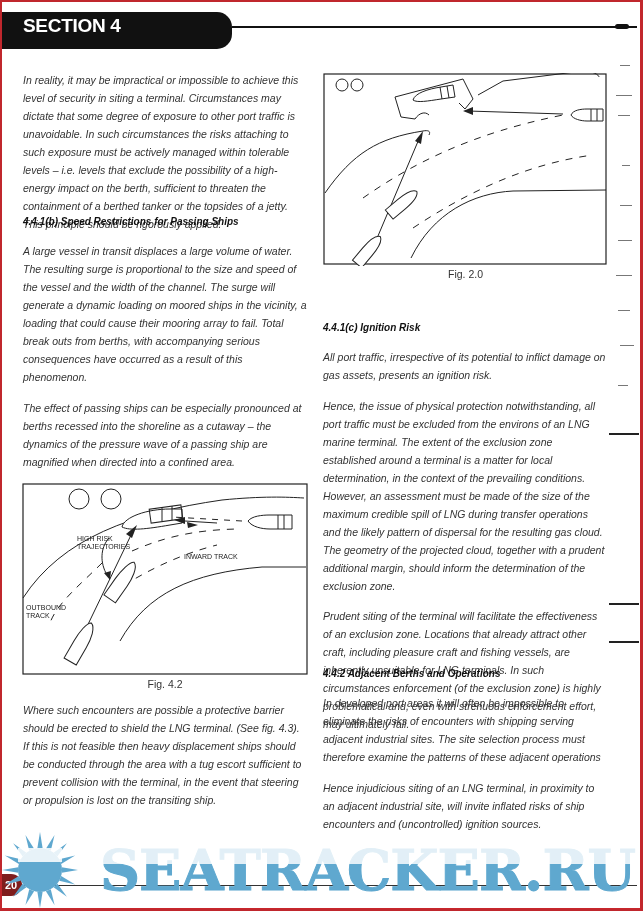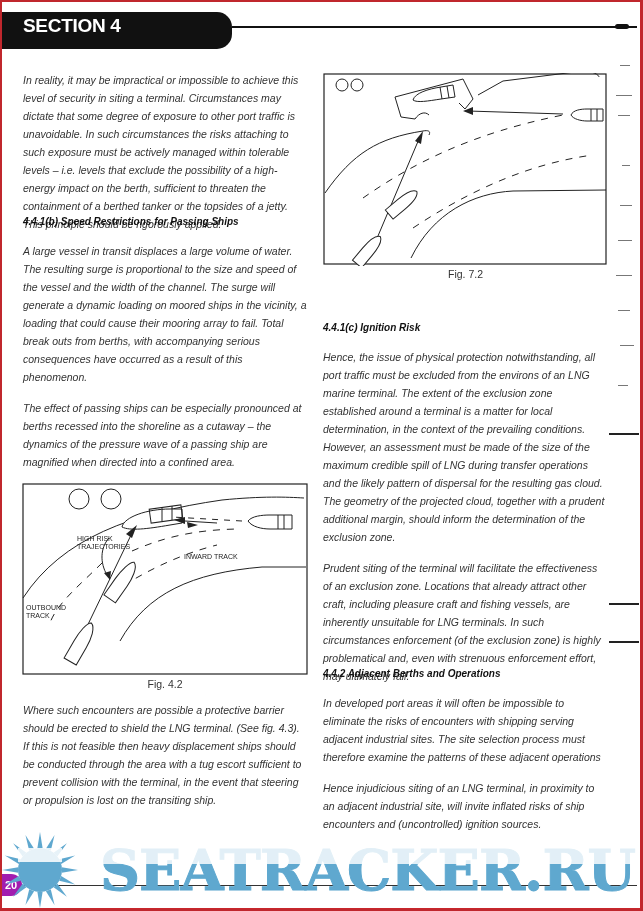--- a/index.html
+++ b/index.html
@@ -14,21 +14,21 @@
   .col p { margin:0 0 12.6px 0; }
   .left-col { left:23px; width:285px; }
   .right-col { left:323px; width:283px;margin-top:11px; }
   h2 { font-size:10px; font-weight:bold; margin:0; color:#111; letter-spacing:0; }
   .fig-caption { position:absolute; font-size:10.5px; color:#333; text-align:center; }
   svg.fig { position:absolute; }
   .fig text { font-family:"Liberation Sans", sans-serif; font-size:7px; fill:#222; }
   .scan-marks { position:absolute; left:606px; top:55px; width:30px; height:370px; }
   .scan-line { position:absolute; height:1px; background:#777; }
   .right-rule { position:absolute; right:4px; height:2px; background:#222; width:30px; }
-  .page-num { position:absolute; left:0; top:874px; width:22px; height:22px; background:#a21caf; border-radius:0 11px 11px 0; color:#fff; font-weight:bold; font-size:11px; line-height:22px; text-align:center; }
+  .page-num { position:absolute; left:0; top:874px; width:22px; height:22px; background:#7f1d1d; border-radius:0 11px 11px 0; color:#fff; font-weight:bold; font-size:11px; line-height:22px; text-align:center; }
   .footer-rule { position:absolute; left:22px; top:885px; width:615px; height:1px; background:#333; }
   .watermark { position:absolute; left:0; top:830px; width:643px; height:80px; pointer-events:none; }
 </style>
 </head>
 <body>
 
 <div class="frame"></div>
 
 <div class="section-tab">
   <span>SECTION 4</span>
@@ -118,26 +118,27 @@
   <path d="M88,185 C110,140 150,120 190,118 L283,117" fill="none" stroke="#222"></path>
   <line x1="52" y1="170" x2="96" y2="66" stroke="#222"></line>
   <polygon points="100,58 98,71 92,68" fill="#222"></polygon>
   <g transform="rotate(-40 80 130)">
     <path d="M62,130 C64,125 74,124 82,124 L98,124 L98,136 L82,136 C74,136 64,135 62,130 Z" fill="#fff" stroke="#222" transform="rotate(180 80 130)"></path>
   </g>
   <g transform="rotate(-50 45 178)">
     <path d="M28,178 C30,173 40,172 48,172 L64,172 L64,184 L48,184 C40,184 30,183 28,178 Z" fill="#fff" stroke="#222" transform="rotate(180 46 178)"></path>
   </g>
 </svg>
-<div class="fig-caption" style="left:323px; top:268px; width:285px;">Fig. 7.2</div>
+<div class="fig-caption" style="left:323px; top:268px; width:285px;">Fig. 2.0</div>
 
 <div class="col right-col" style="top:308px;">
   <h2>4.4.1(c) Ignition Risk</h2>
 </div>
 <div class="col right-col" style="top:337px;">
+  <p>All port traffic, irrespective of its potential to inflict damage on gas assets, presents an ignition risk.</p>
   <p>Hence, the issue of physical protection notwithstanding, all port traffic must be excluded from the environs of an LNG marine terminal. The extent of the exclusion zone established around a terminal is a matter for local determination, in the context of the prevailing conditions. However, an assessment must be made of the size of the maximum credible spill of LNG during transfer operations and the likely pattern of dispersal for the resulting gas cloud. The geometry of the projected cloud, together with a prudent additional margin, should inform the determination of the exclusion zone.</p>
   <p>Prudent siting of the terminal will facilitate the effectiveness of an exclusion zone. Locations that already attract other craft, including pleasure craft and fishing vessels, are inherently unsuitable for LNG terminals. In such circumstances enforcement (of the exclusion zone) is highly problematical and, even with strenuous enforcement effort, may ultimately fail.</p>
 </div>
 
 <div class="col right-col" style="top:654px;">
   <h2>4.4.2  Adjacent Berths and Operations</h2>
 </div>
 <div class="col right-col" style="top:683px;">
   <p>In developed port areas it will often be impossible to eliminate the risks of encounters with shipping serving adjacent industrial sites. The site selection process must therefore examine the patterns of these adjacent operations</p>
   <p>Hence injudicious siting of an LNG terminal, in proximity to an adjacent industrial site, will invite inflated risks of ship encounters and (uncontrolled) ignition sources.</p>

